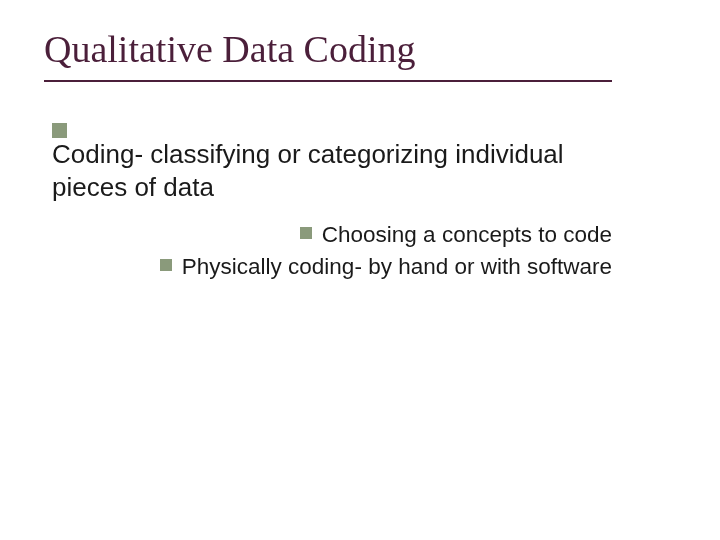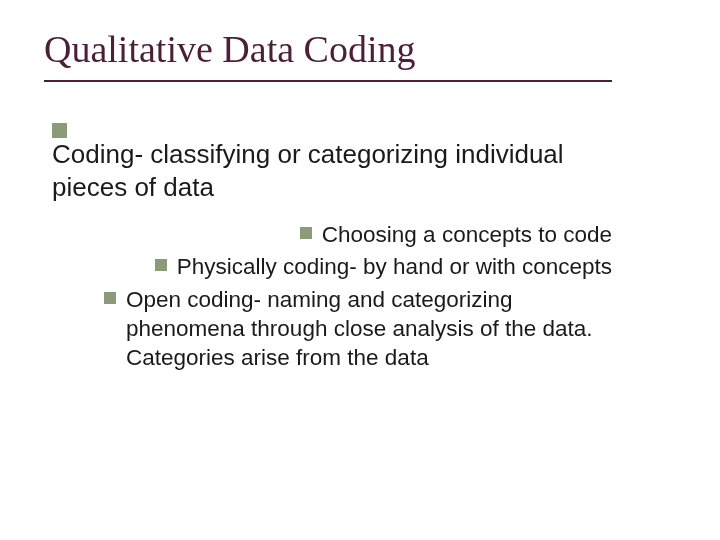--- a/index.html
+++ b/index.html
@@ -98,26 +98,22 @@
 
     <div class="sub">
 
       <div class="lvl2">
         <span class="bullet"></span>
         <span class="text">Choosing a concepts to code</span>
       </div>
 
       <div class="lvl2">
         <span class="bullet"></span>
-        <span class="text">Physically coding- by hand or with concepts</span>
+        <span class="text">Physically coding- by hand or with software</span>
       </div>
 
 
-      <div class="lvl2">
-        <span class="bullet"></span>
-        <span class="text">Open coding- naming and categorizing phenomena through close analysis of the data. Categories arise from the data</span>
-      </div>
 
     </div>
 
   </div>
 
 </div>
 
 </body></html>

